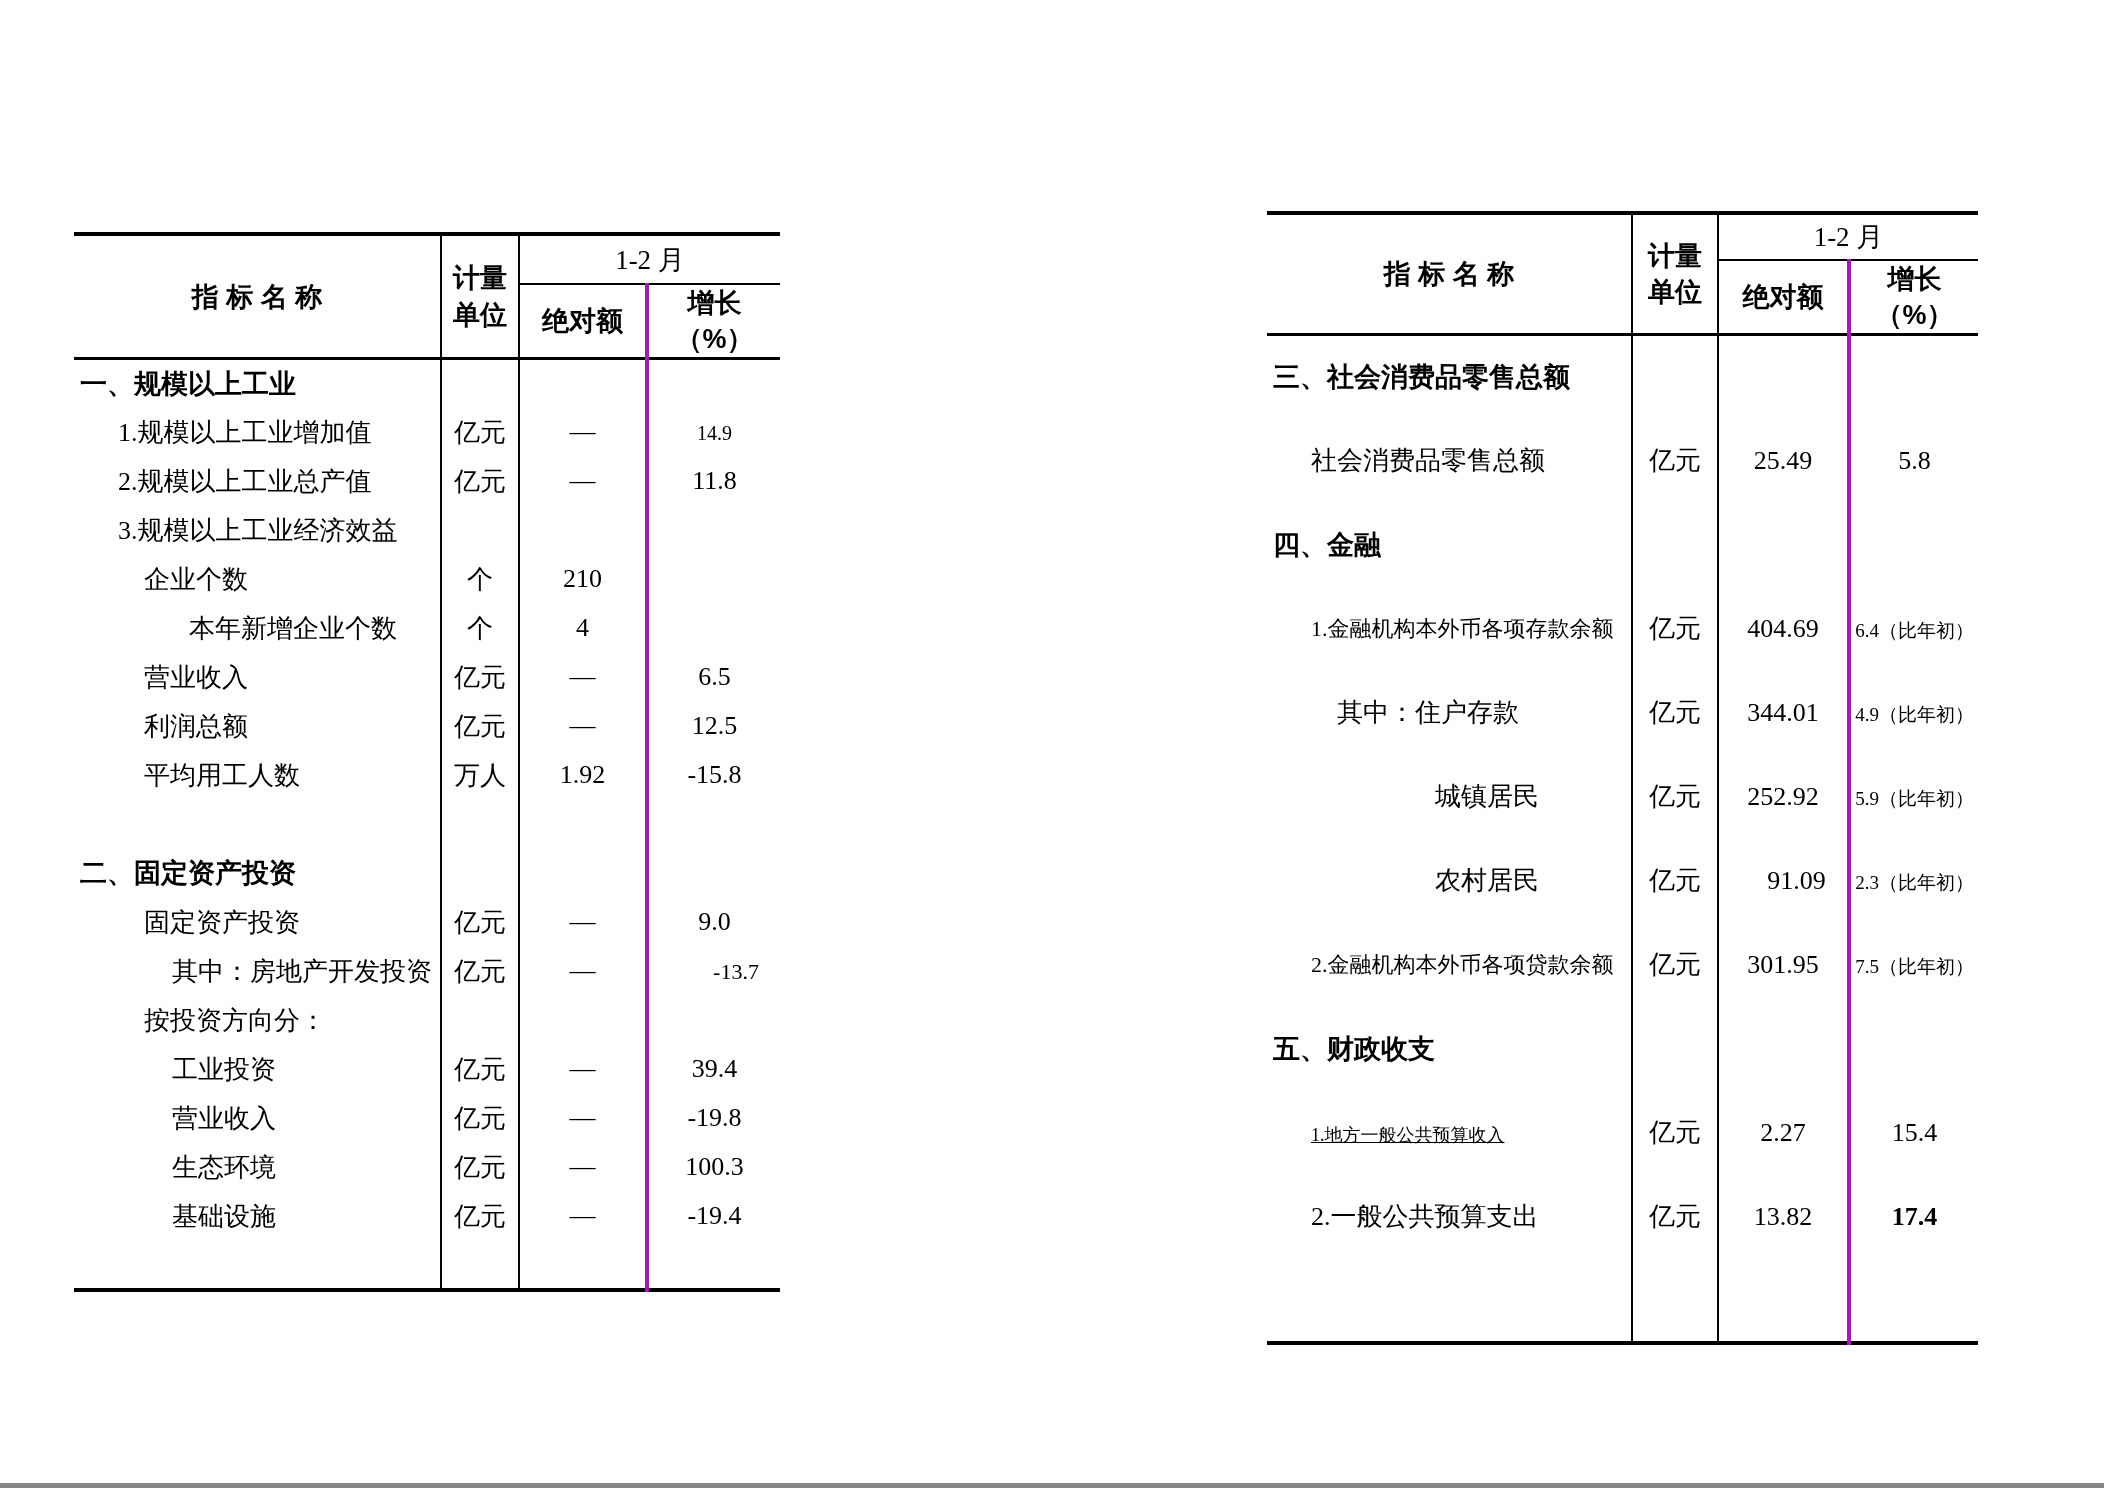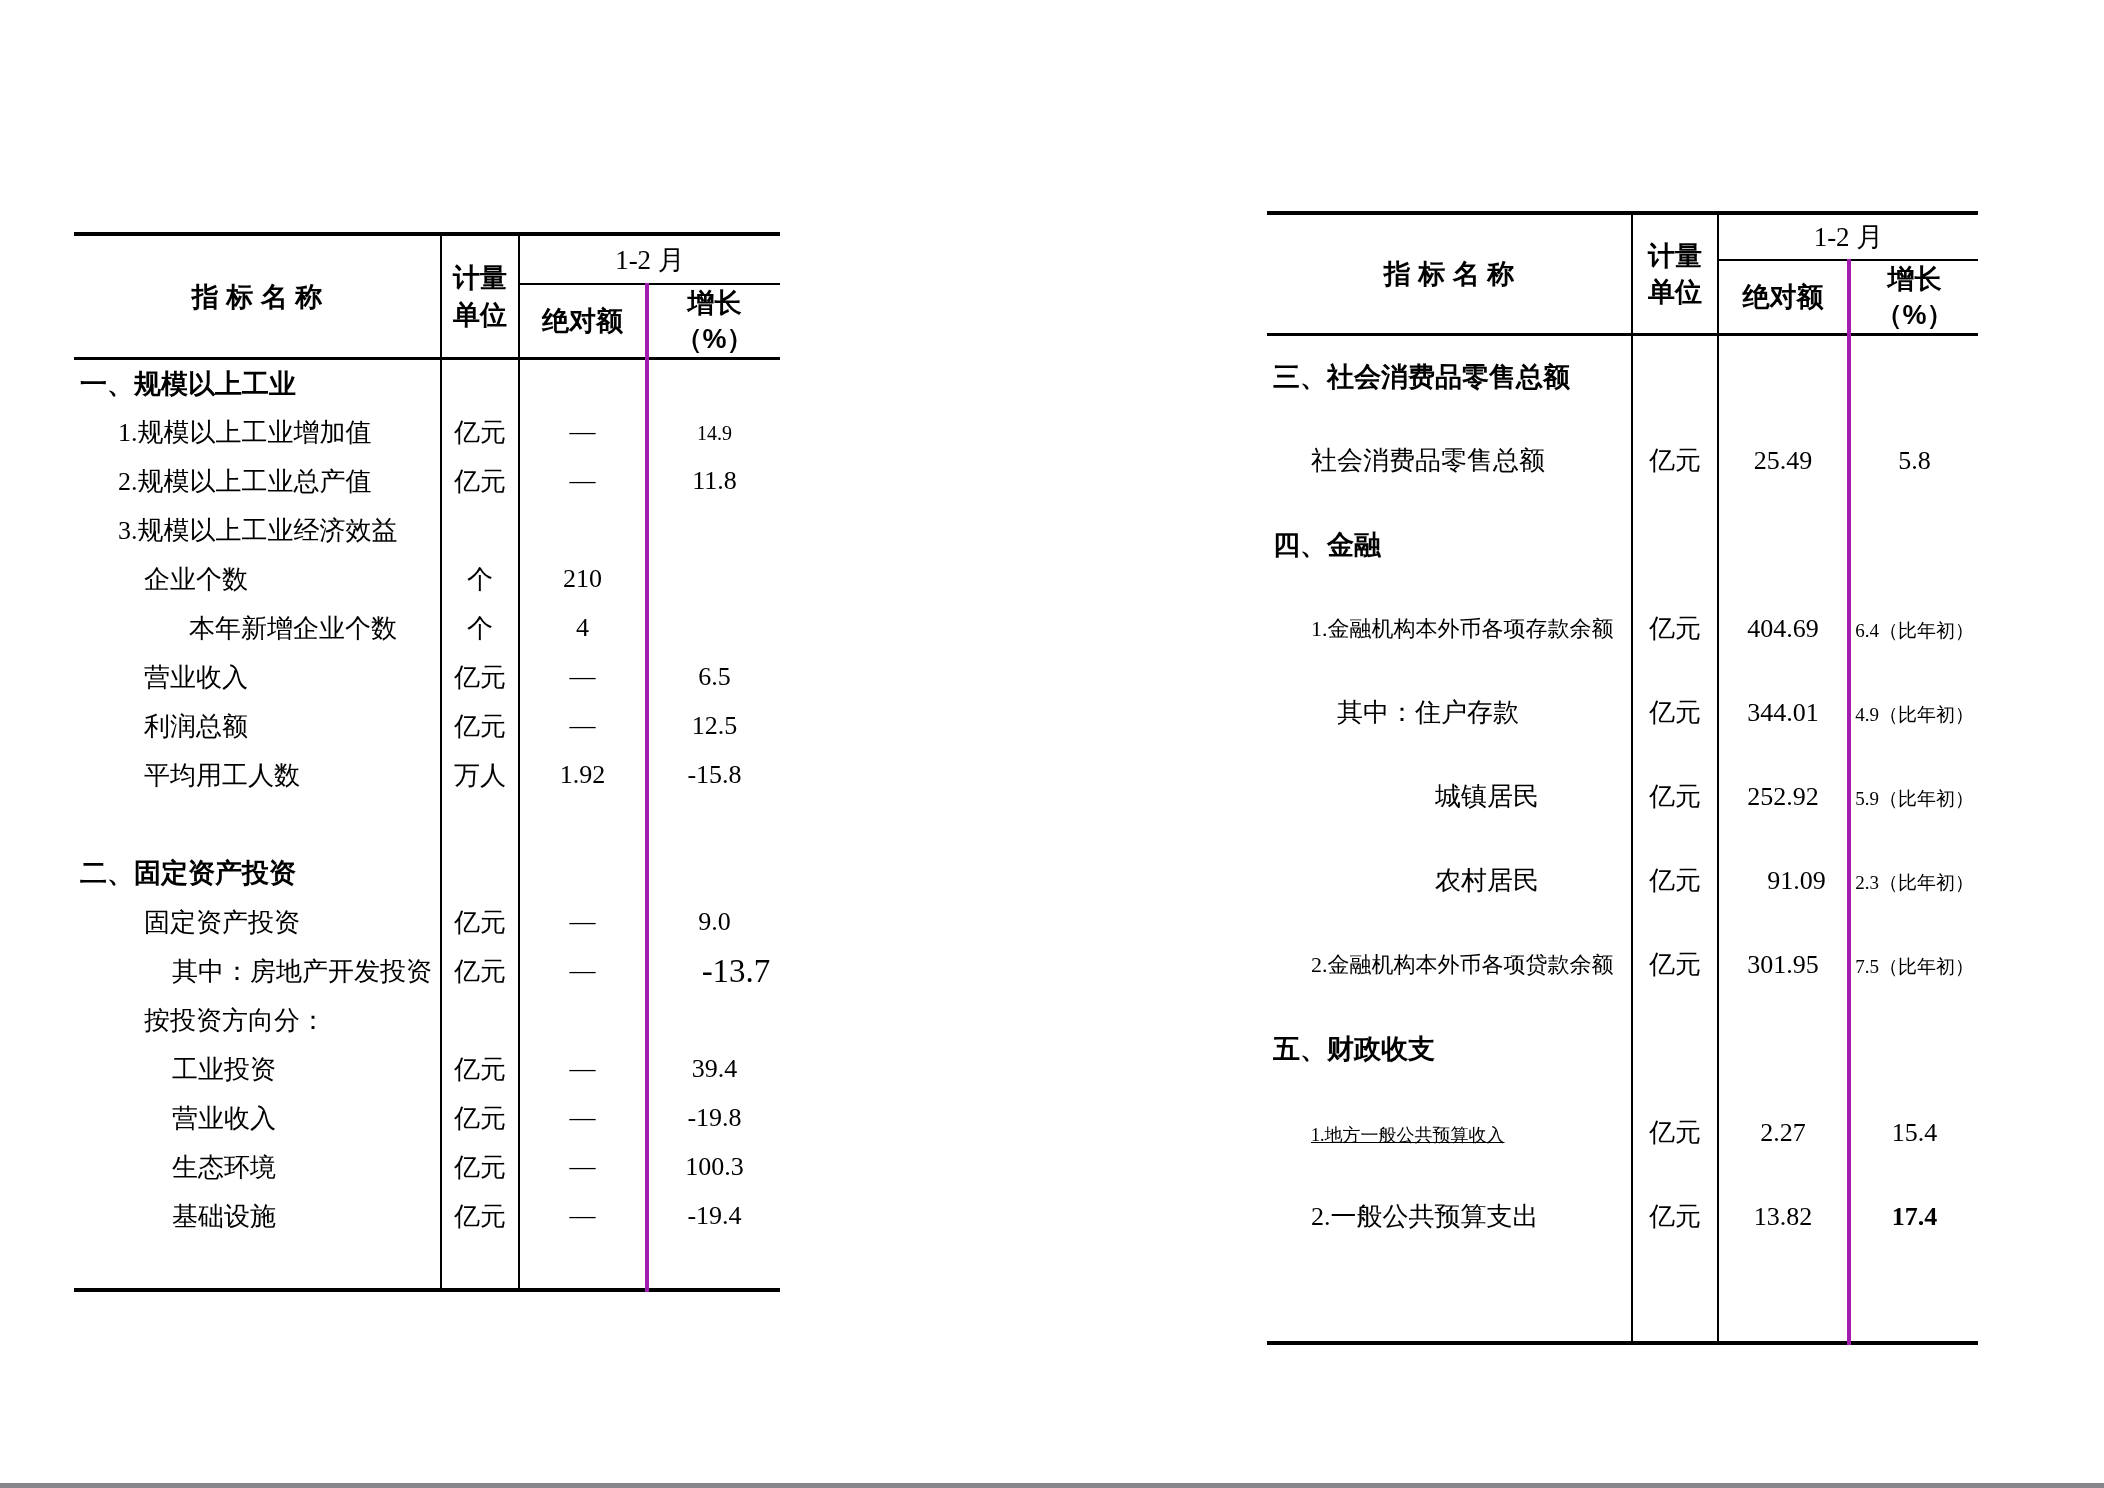--- a/index.html
+++ b/index.html
@@ -185,21 +185,21 @@
         <tr>
           <td class="td-lbl ind2"><span style="font-size: 26px;">固定资产投资</span></td>
           <td class="td-unit"><span style="font-size: 26px;">亿元</span></td>
           <td class="td-abs"><span style="font-size: 26px;">—</span></td>
           <td class="td-growth"><span style="font-size: 26px;">9.0</span></td>
         </tr>
         <tr>
           <td class="td-lbl ind3"><span style="font-size: 26px;">其中：房地产开发投资</span></td>
           <td class="td-unit"><span style="font-size: 26px;">亿元</span></td>
           <td class="td-abs"><span style="font-size: 26px;">—</span></td>
-          <td class="td-growth"><span style="font-size: 33px; margin-left: 43px;">-13.7</span></td>
+          <td class="td-growth"><span style="font-size: 22px; margin-left: 43px;">-13.7</span></td>
         </tr>
         <tr>
           <td class="td-lbl ind2"><span style="font-size: 26px;">按投资方向分：</span></td>
           <td class="td-unit"><span style="font-size: 26px;"></span></td>
           <td class="td-abs"><span style="font-size: 26px;"></span></td>
           <td class="td-growth"><span style="font-size: 26px;"></span></td>
         </tr>
         <tr>
           <td class="td-lbl ind3"><span style="font-size: 26px;">工业投资</span></td>
           <td class="td-unit"><span style="font-size: 26px;">亿元</span></td>

